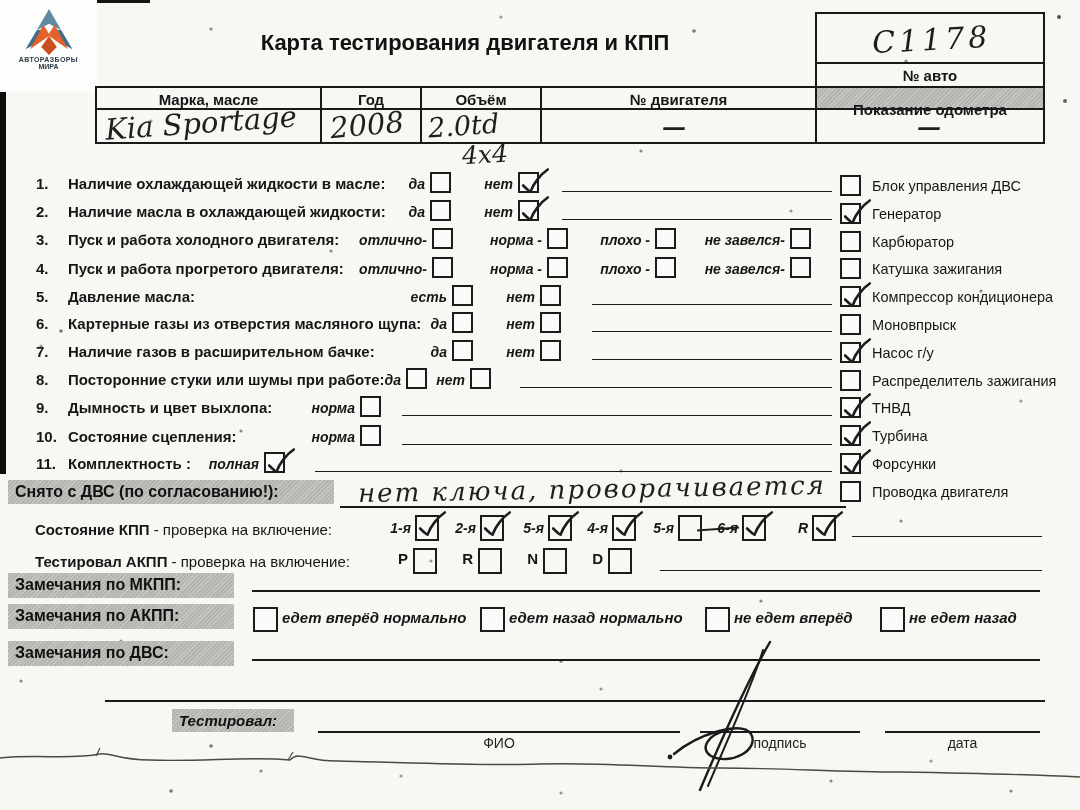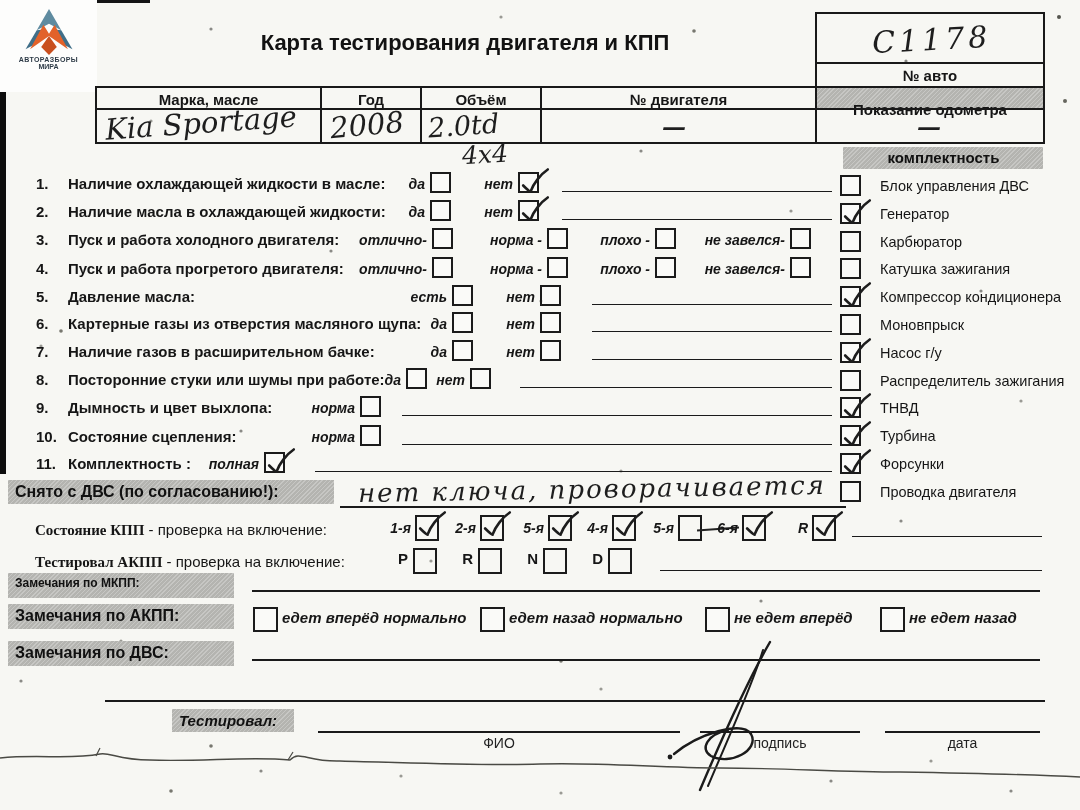--- a/index.html
+++ b/index.html
@@ -36,24 +36,24 @@
   
   .q-row{position:absolute;left:0;width:1080px;height:26px;}
   .q-num{position:absolute;left:36px;top:3px;font-size:15px;font-weight:bold;}
   .q-label{position:absolute;left:68px;top:3px;font-size:15px;font-weight:bold;}
   .opt-label{position:absolute;top:4px;font-size:14px;font-weight:bold;font-style:italic;white-space:nowrap;}
   .cb{position:absolute;top:0;width:21px;height:21px;border:2px solid #1b1b1b;box-sizing:border-box;background:rgba(255,255,255,.4);}
   .check{position:absolute;left:-3px;top:-7px;width:32px;height:32px;overflow:visible;}
   .fill-line{position:absolute;top:19px;height:0;border-top:1.7px solid #1a1a1a;}
   
   .c-row{position:absolute;left:0;width:1080px;height:26px;}
-  .c-label{position:absolute;left:872px;top:3px;font-size:14.5px;margin-left:8px;}
+  .c-label{position:absolute;left:872px;top:3px;font-size:14.5px;}
   
   .sec-label{position:absolute;font-size:15px;white-space:nowrap;}
-  .sec-label b{font-weight:bold;font-family:Liberation Serif, serif;}
+  .sec-label b{font-weight:bold;}
   .gear-label{position:absolute;top:5px;font-size:14px;font-weight:bold;font-style:italic;white-space:nowrap;}
   .gb{position:absolute;top:0;width:24px;height:26px;border:2px solid #1b1b1b;box-sizing:border-box;}
   .gear-dash{position:absolute;left:17px;top:11px;width:42px;border-top:2.4px solid #222;transform:rotate(-4deg);}
   .pl{position:absolute;top:2px;font-size:15px;font-weight:bold;}
   .rem-opt-label{position:absolute;top:6px;font-size:15px;font-weight:bold;font-style:italic;white-space:nowrap;}
   .gray-tag{position:absolute;box-sizing:border-box;padding:3px 6px 0 7px;font-size:15px;font-weight:bold;color:#111;}
   .uline{position:absolute;height:0;border-top:1.8px solid #1a1a1a;}
   .u2{border-top-width:2.2px;}
   .foot-label{position:absolute;font-size:14px;text-align:center;color:#222;}
   .wavy{position:absolute;left:0;top:744px;width:1080px;height:50px;}
@@ -103,21 +103,20 @@
     <span class="hand" style="position:absolute;left:6px;top:0px;font-size:27px;transform:rotate(-4deg);">2.0td</span>
   </div>
   <div class="cell" style="left:540px;top:108px;width:277px;height:36px;">
     <span class="hand" style="position:absolute;left:120px;top:2px;font-size:24px;font-weight:bold;">—</span>
   </div>
   <div class="cell" style="left:815px;top:108px;width:230px;height:36px;">
     <span class="hand" style="position:absolute;left:100px;top:2px;font-size:24px;font-weight:bold;">—</span>
   </div>
   <span class="hand" style="position:absolute;left:462px;top:140px;font-size:25px;transform:rotate(-3deg);">4х4</span>
 
-  <div class="gray-tag gray" style="left:843px;top:147px;width:200px;height:22px;text-align:center;padding-top:2px;">комплектность</div>
   <div class="layer" id="completeness">
       <div class="c-row" style="top: 175px;">
         <span class="cb" style="left: 840px;"></span>
         <span class="c-label">Блок управления ДВС</span>
       </div>
       <div class="c-row" style="top: 202.8px;">
         <span class="cb" style="left: 840px;">
           <svg viewBox="0 0 26 26" class="check">
             <path d="M5 15 C8 18 10 20 11 20 C13 14 19 6 25 2" stroke="#1d1d1d" stroke-width="2.1" fill="none" stroke-linecap="round"></path>
           </svg>
@@ -355,21 +354,21 @@
       <span class="gb" style="left: 413px;"></span>
       <span class="pl" style="right: 607px;">R</span>
       <span class="gb" style="left: 478px;"></span>
       <span class="pl" style="right: 542px;">N</span>
       <span class="gb" style="left: 543px;"></span>
       <span class="pl" style="right: 477px;">D</span>
       <span class="gb" style="left: 608px;"></span>
     </div>
   <div class="uline" style="left:660px;top:570px;width:382px;"></div>
 
-  <div class="gray-tag gray" style="left:8px;top:573px;width:226px;height:25px;font-size:12px;">Замечания по МКПП:</div>
+  <div class="gray-tag gray" style="left:8px;top:573px;width:226px;height:25px;font-size:16px;">Замечания по МКПП:</div>
   <div class="uline u2" style="left:252px;top:590px;width:788px;"></div>
 
   <div class="gray-tag gray" style="left:8px;top:604px;width:226px;height:25px;font-size:16px;">Замечания по АКПП:</div>
   <div class="q-row" id="akpp-opts" style="top:603px;height:30px;">
       <span class="cb" style="left: 253px; top: 4px; width: 25px; height: 25px;"></span>
       <span class="rem-opt-label" style="left: 282px;">едет вперёд нормально</span>
       <span class="cb" style="left: 480px; top: 4px; width: 25px; height: 25px;"></span>
       <span class="rem-opt-label" style="left: 509px;">едет назад нормально</span>
       <span class="cb" style="left: 705px; top: 4px; width: 25px; height: 25px;"></span>
       <span class="rem-opt-label" style="left: 734px;">не едет вперёд</span>

